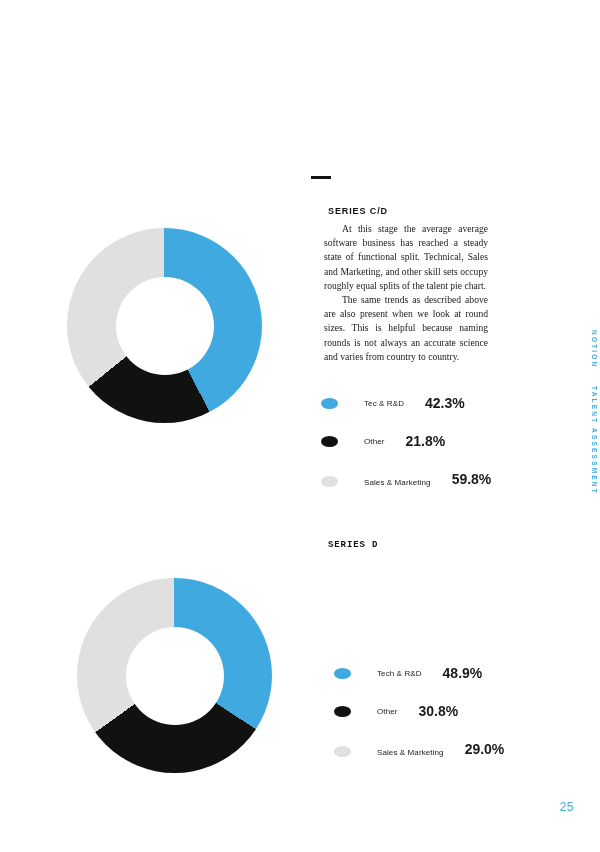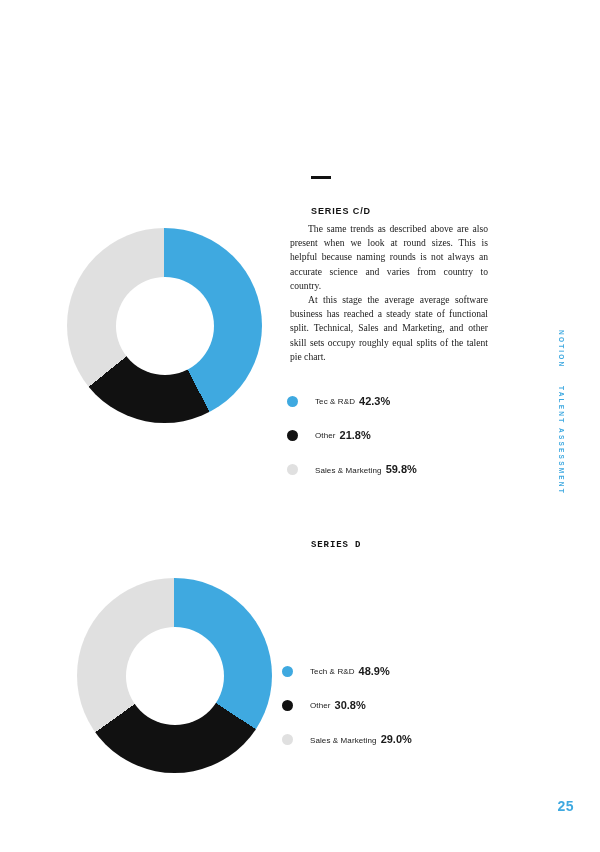--- a/index.html
+++ b/index.html
@@ -1,15 +1,15 @@
 <!DOCTYPE html>
 <html><head>
 <meta charset="utf-8">
 <style>
-  * { box-sizing: border-box; }
+  * { box-sizing: border-box; padding-left: 17px; }
   html, body {
     margin: 0;
     padding: 0;
   }
   body {
     width: 600px;
     height: 852px;
     background: #ffffff;
     font-family: "Liberation Sans", sans-serif;
     position: relative;
@@ -38,22 +38,22 @@
     display: block;
     white-space: nowrap;
   }
   .side-rail .vert + .vert { margin-top: 18px; }
 
   .page-number {
     position: absolute;
     right: 26px;
     bottom: 38px;
     color: #3fa9e0;
-    font-size: 14px;
-    font-weight: bold;
+    font-size: 12px;
+    font-weight: normal;
     letter-spacing: 0.5px;
     text-align: right;
   }
 
   
   .rule {
     position: absolute;
     left: 311px;
     top: 176px;
     width: 20px;
@@ -138,30 +138,29 @@
   .swatch {
     width: 11px;
     height: 11px;
     border-radius: 50%;
     margin-right: 9px;
     flex: 0 0 auto;
   }
   .legend-label {
     font-size: 8px;
     letter-spacing: 0.1px;
-    margin-left: 8px;
   }
   .legend-value {
-    font-size: 11px;
+    font-size: 14px;
     font-weight: bold;
     margin-left: 4px;
   }
 
   #legend1 { left: 287px; top: 395px; }
-  #legend2 { left: 282px; top: 665px; }
+  #legend2 { left: 300px; top: 665px; }
 
   
   .sec2-title {
     position: absolute;
     left: 311px;
     top: 540px;
     font-size: 9px;
     font-weight: bold;
     letter-spacing: 0.9px;
     color: #111111;
@@ -171,22 +170,22 @@
 </head>
 <body>
 
 <div class="page">
 
   <div class="rule"></div>
 
   <div class="sec1-title">SERIES C/D</div>
 
   <div class="sec1-body">
+    <p class="indent">At this stage the average average software business has reached a steady state of functional split. Technical, Sales and Marketing, and other skill sets occupy roughly equal splits of the talent pie chart.</p>
     <p class="indent">The same trends as described above are also present when we look at round sizes. This is helpful because naming rounds is not always an accurate science and varies from country to country.</p>
-    <p class="indent">At this stage the average average software business has reached a steady state of functional split. Technical, Sales and Marketing, and other skill sets occupy roughly equal splits of the talent pie chart.</p>
   </div>
 
   <div class="donut" id="donut1" style="background: conic-gradient(rgb(63, 169, 224) 0deg, rgb(63, 169, 224) 152.43deg, rgb(17, 17, 17) 152.43deg, rgb(17, 17, 17) 230.99deg, rgb(224, 224, 224) 230.99deg, rgb(224, 224, 224) 360deg);">
     <div class="hole"></div>
   </div>
 
   <div class="legend" id="legend1">
     <div class="legend-row">
       <span class="swatch" style="background: rgb(63, 169, 224);"></span>
       <span class="legend-label">Tec &amp; R&amp;D</span>

